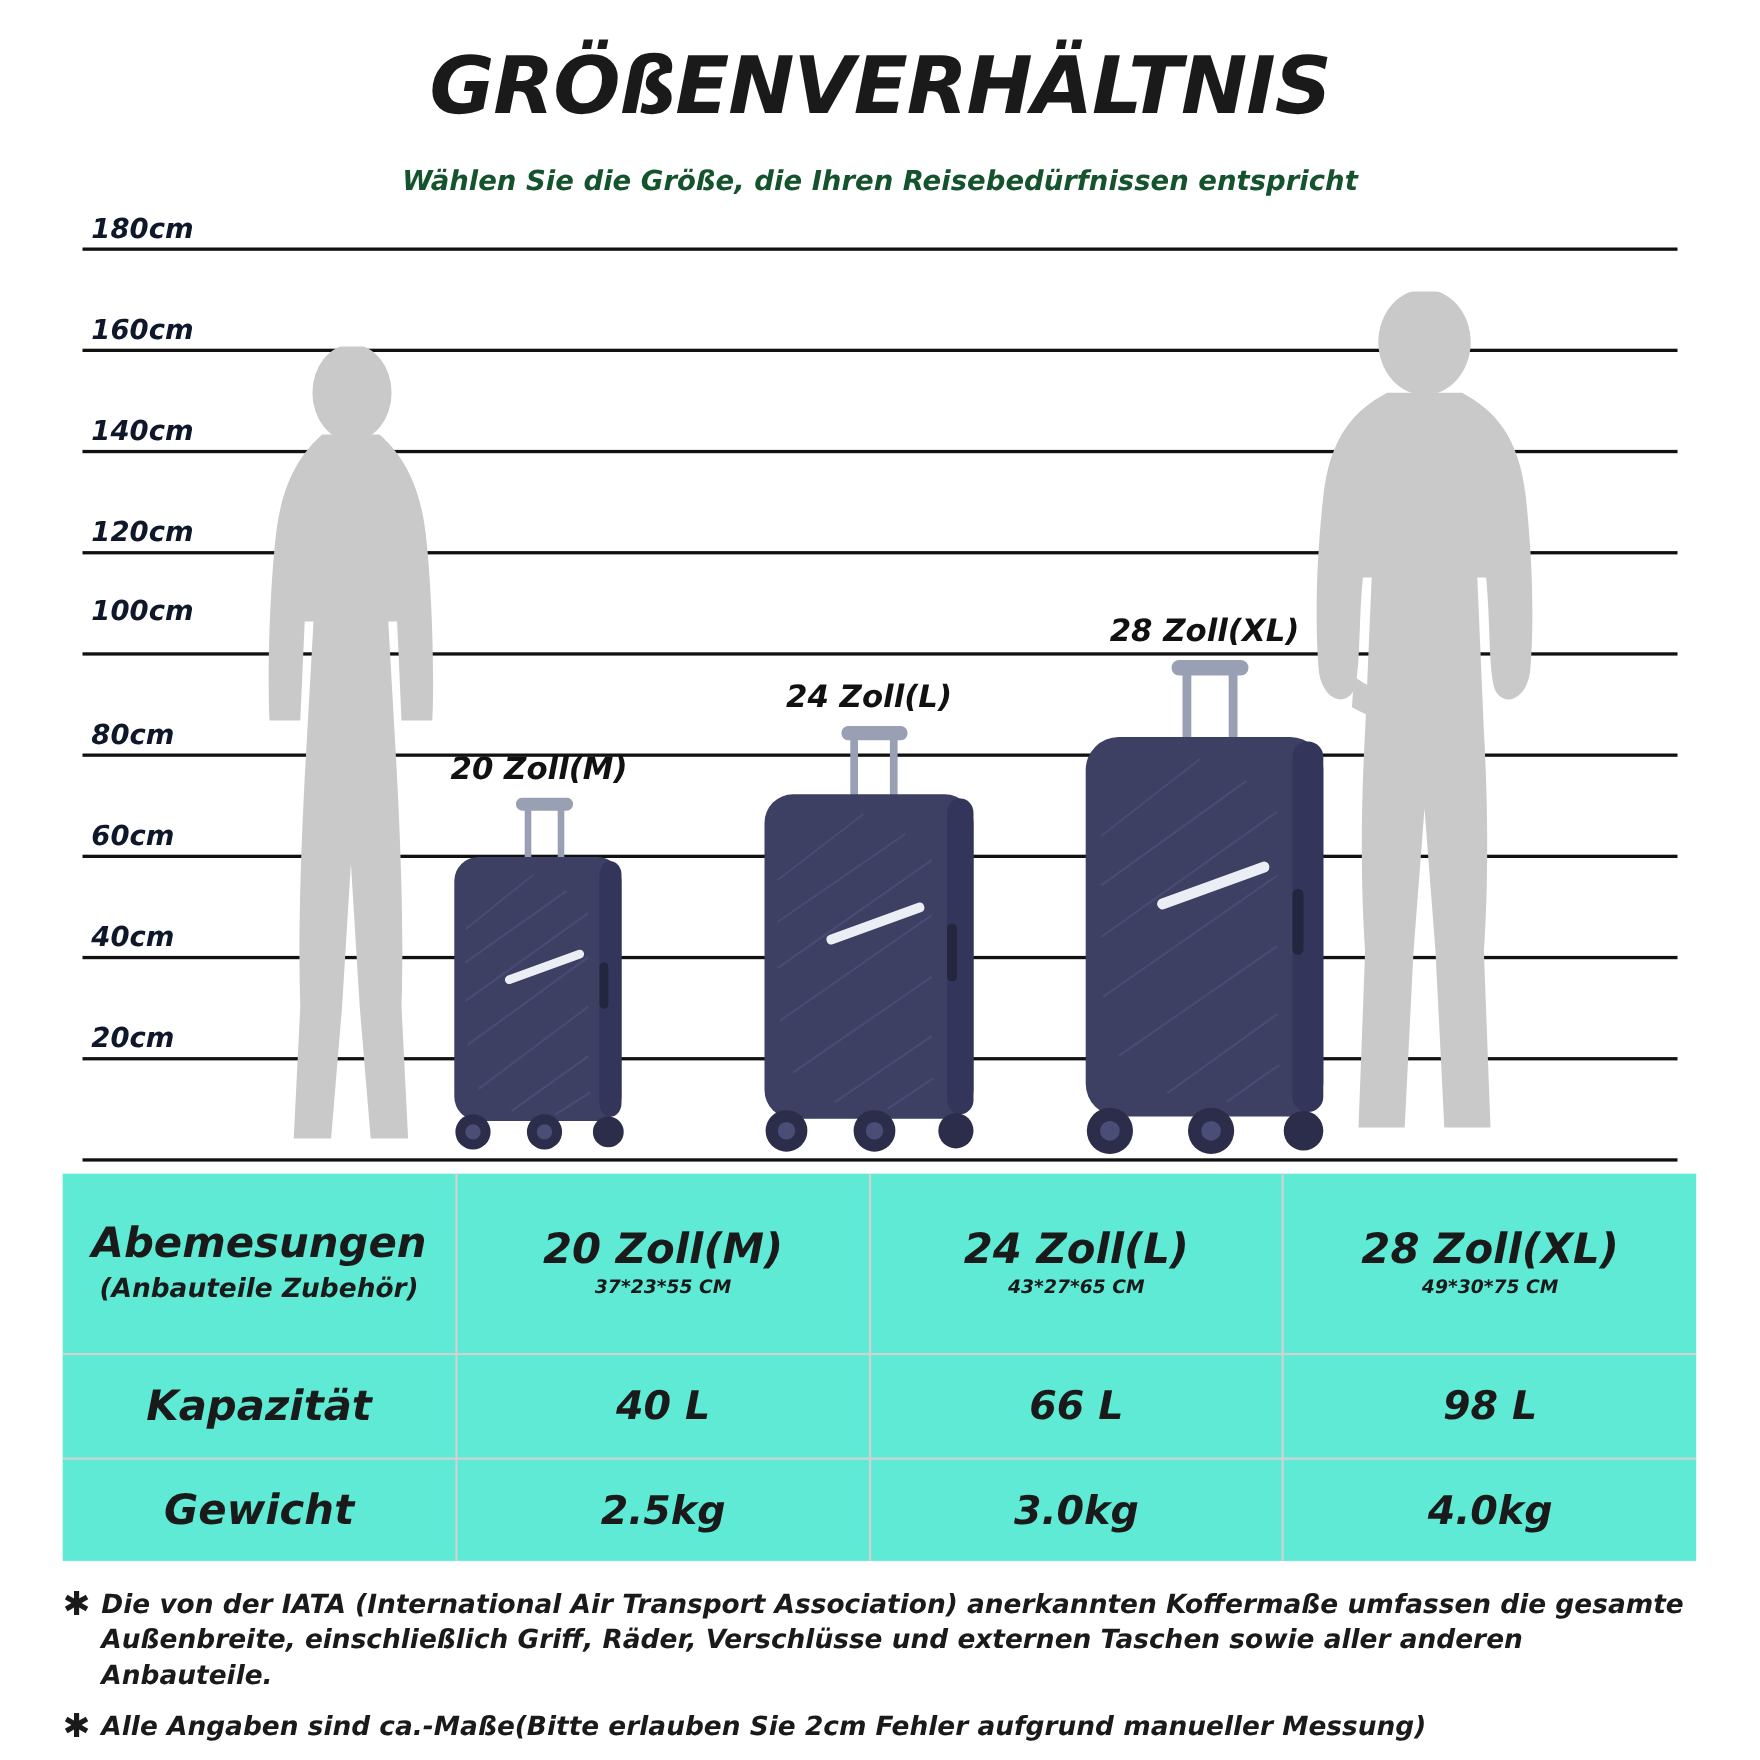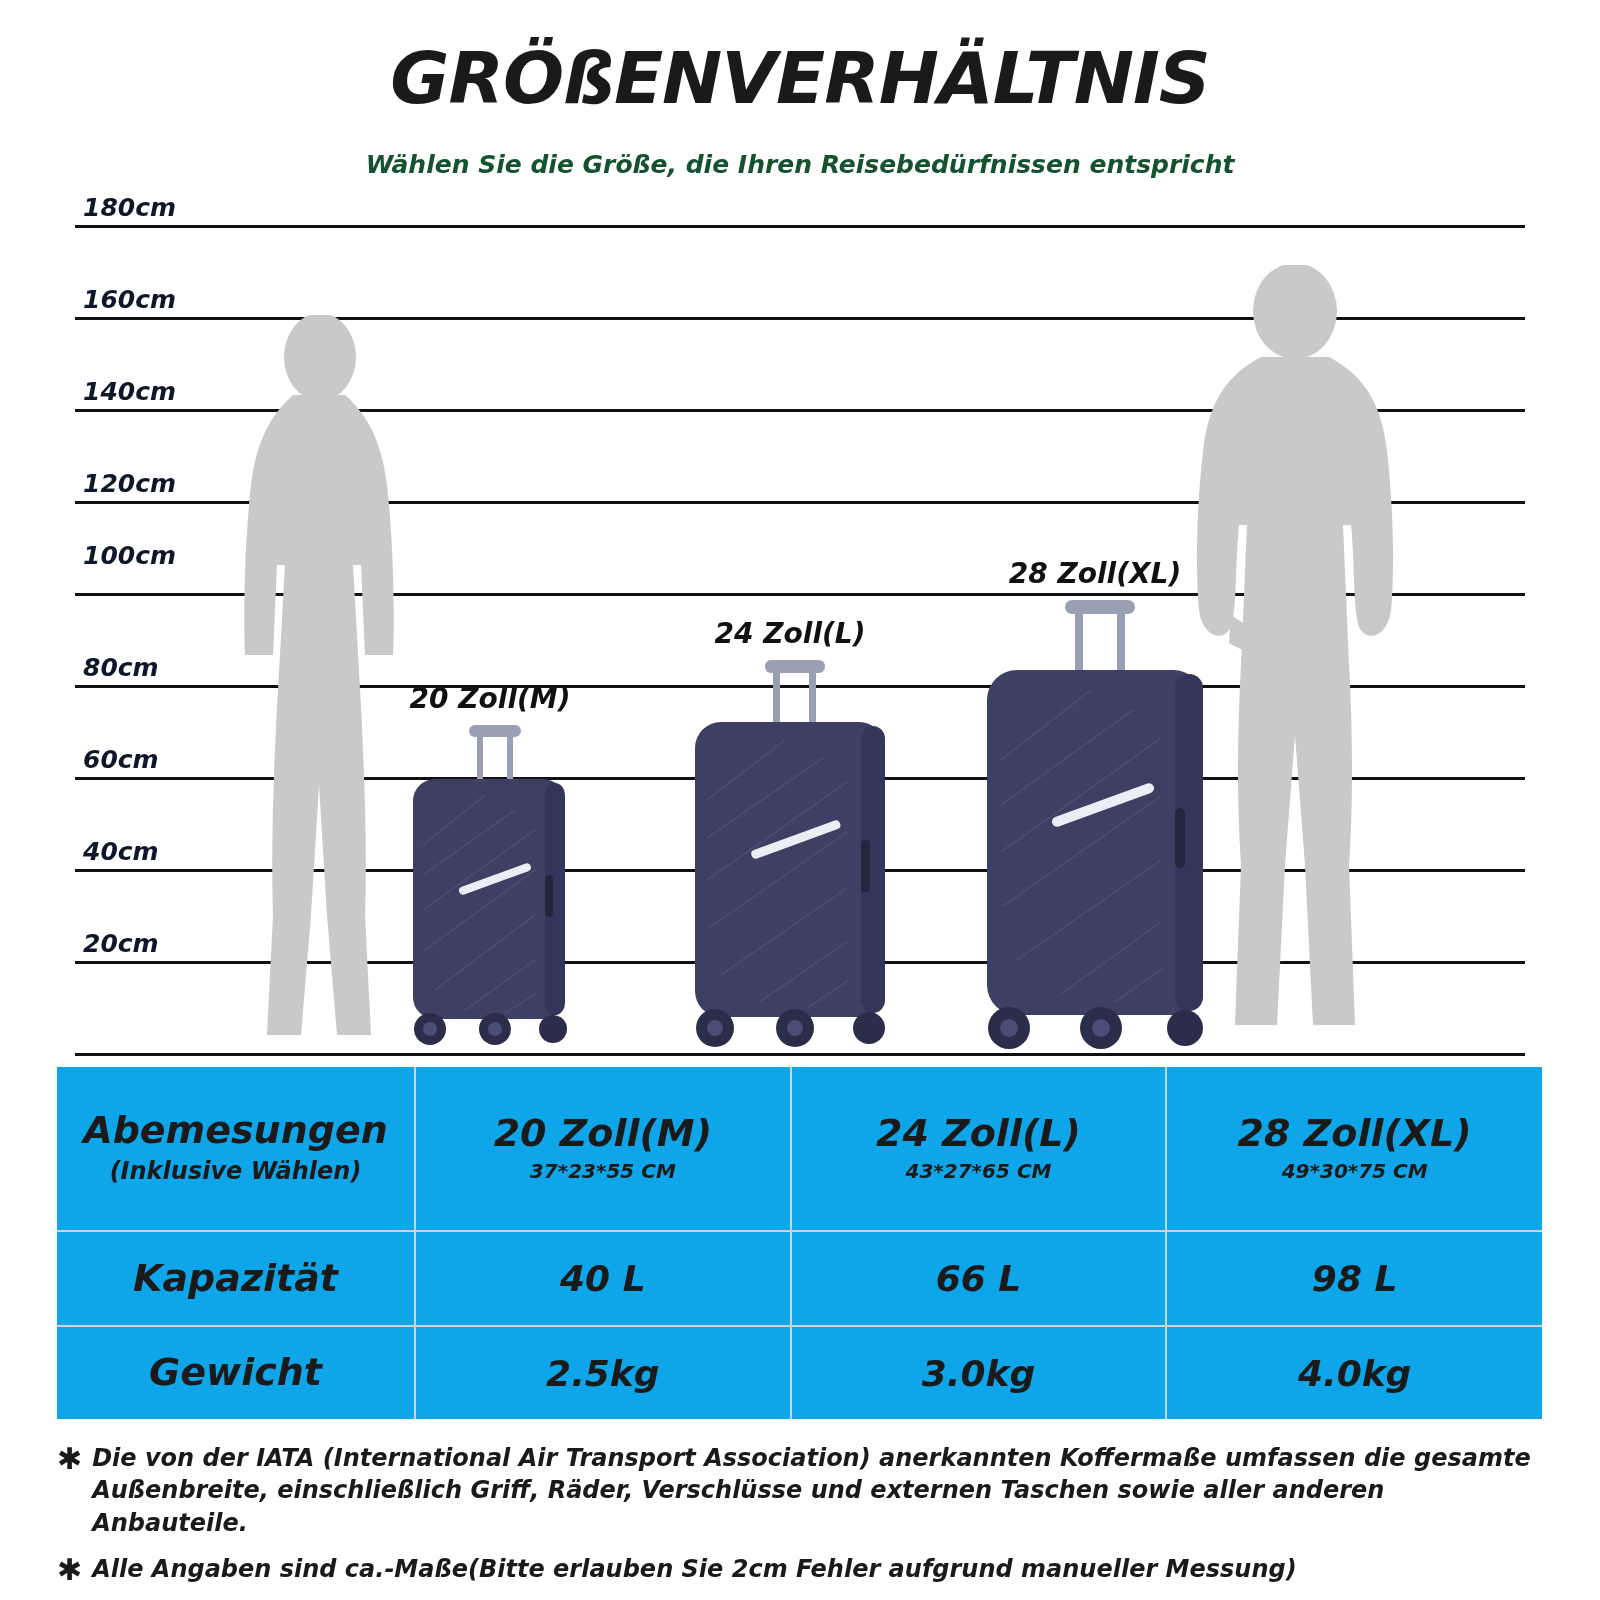--- a/index.html
+++ b/index.html
@@ -76,21 +76,21 @@
   }
   .case-m{left:320px;width:190px;height:330px;}
   .case-l{left:600px;width:230px;height:395px;}
   .case-xl{left:890px;width:260px;height:455px;}
 
   
   .table-box{
     position:absolute;
     left:57px;top:1067px;
     width:1485px;height:352px;
-    background:#0ea5e9;
+    background:#5eead4;
   }
   table{
     border-collapse:collapse;
     width:100%;height:100%;
     table-layout:fixed;
   }
   td{
     text-align:center;
     vertical-align:middle;
     border-bottom:2px solid #d2d2d2;
@@ -114,21 +114,21 @@
     line-height:1.5;
   }
   .cell-main{
     font-size:38px;
     font-style:italic;
     font-weight:bold;
     display:block;
     line-height:1.15;
   }
   .cell-sub{
-    font-size:20px;
+    font-size:17px;
     font-style:italic;
     font-weight:600;
     display:block;
     line-height:1.5;
   }
   .cell-val{
     font-size:36px;
     font-style:italic;
     font-weight:bold;
   }
@@ -288,21 +288,21 @@
     </svg>
   </div>
 </div>
 
 <div class="table-box">
   <table>
     <tbody>
         <tr>
       <td class="col-head">
         <span class="lbl-main">Abemesungen</span>
-        <span class="lbl-sub">(Inklusive Wählen)</span>
+        <span class="lbl-sub">(Anbauteile Zubehör)</span>
       </td>
       <td>
         <span class="cell-main">20 Zoll(M)</span>
         <span class="cell-sub">37*23*55 CM</span>
       </td>
       <td>
         <span class="cell-main">24 Zoll(L)</span>
         <span class="cell-sub">43*27*65 CM</span>
       </td>
       <td>

